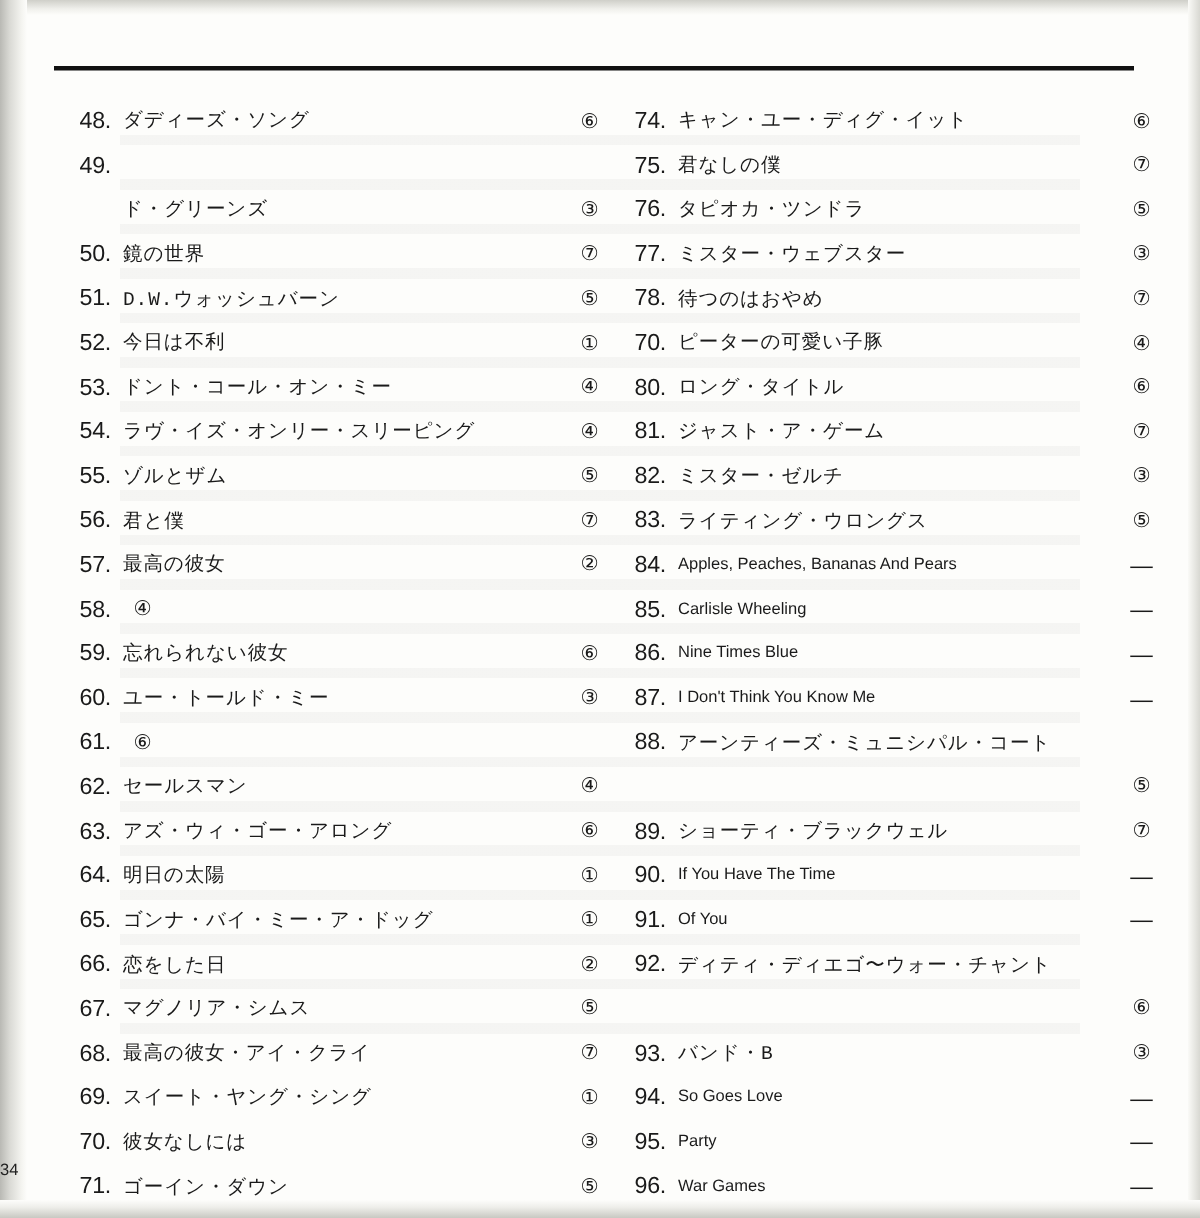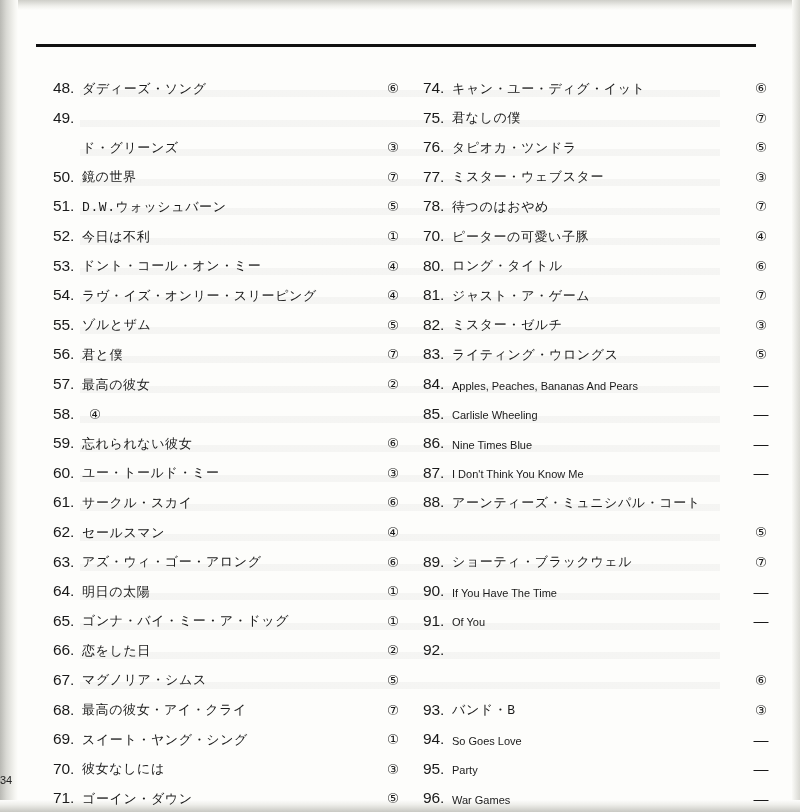--- a/index.html
+++ b/index.html
@@ -64,21 +64,21 @@
     gap: 0px;
   }
   .col {
     position: relative;
   }
   .col-left { width: 370px; }
   .col-right { width: 368px; }
 
   .row {
     display: flex;
-    align-items: flex-end;
+    align-items: center;
     line-height: 1.0;
     min-height: 29.6px;
   }
   .num {
     width: 38px;
     text-align: right;
     padding-right: 8px;
     font-size: 15.5px;
     flex: 0 0 auto;
     letter-spacing: -0.2px;
@@ -217,21 +217,20 @@
           <span class="title jp">忘れられない彼女</span>
           <span class="disc">⑥</span>
         </div>
         <div class="row">
           <span class="num">60.</span>
           <span class="title jp">ユー・トールド・ミー</span>
           <span class="disc">③</span>
         </div>
         <div class="row">
           <span class="num">61.</span>
-          <span class="title jp">サークル・スカイ</span>
           <span class="disc">⑥</span>
         </div>
         <div class="row">
           <span class="num">62.</span>
           <span class="title jp">セールスマン</span>
           <span class="disc">④</span>
         </div>
         <div class="row">
           <span class="num">63.</span>
           <span class="title jp">アズ・ウィ・ゴー・アロング</span>
@@ -374,20 +373,21 @@
           <span class="title lat">If You Have The Time</span>
           <span class="disc dash">—</span>
         </div>
         <div class="row">
           <span class="num">91.</span>
           <span class="title lat">Of You</span>
           <span class="disc dash">—</span>
         </div>
         <div class="row">
           <span class="num">92.</span>
+          <span class="title jp">ディティ・ディエゴ〜ウォー・チャント</span>
           <span class="disc"></span>
         </div>
         <div class="row cont">
           <span class="num"></span>
           <span class="title jp"></span>
           <span class="disc">⑥</span>
         </div>
         <div class="row">
           <span class="num">93.</span>
           <span class="title jp">バンド・B</span>

